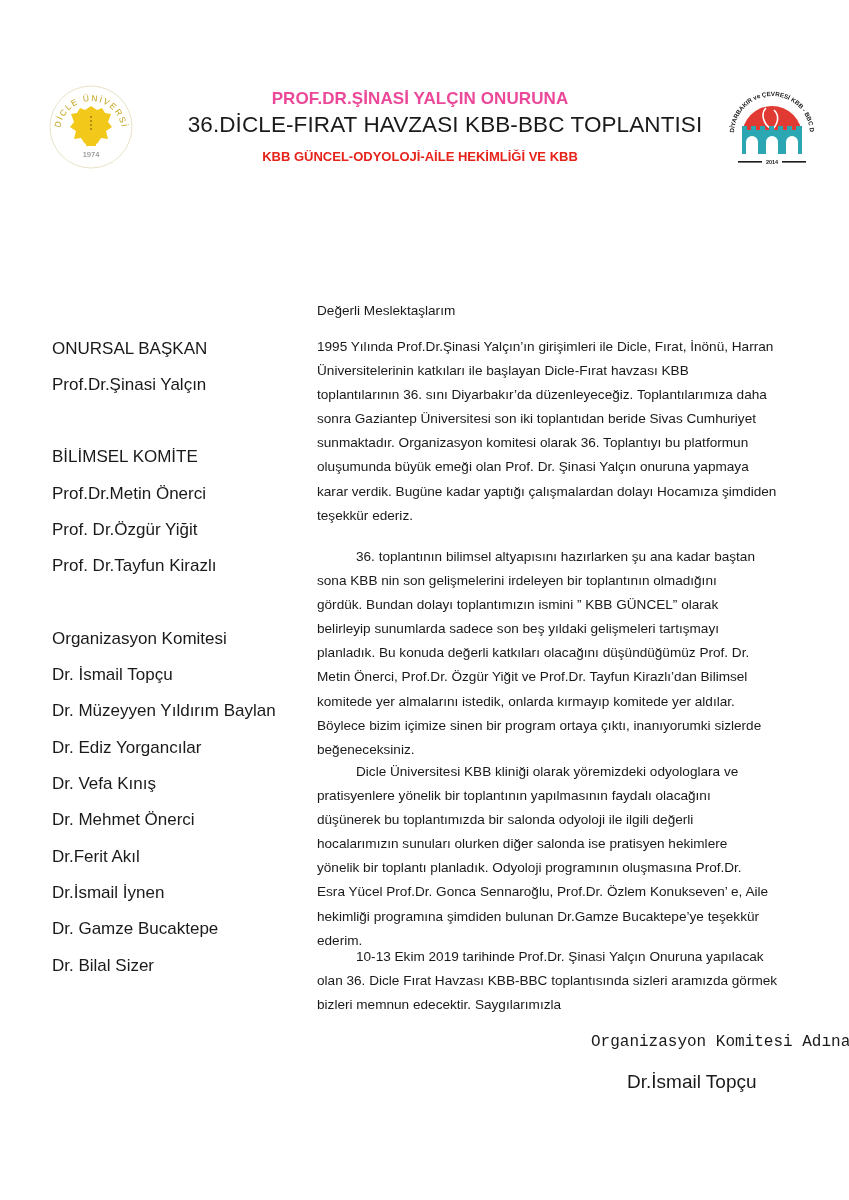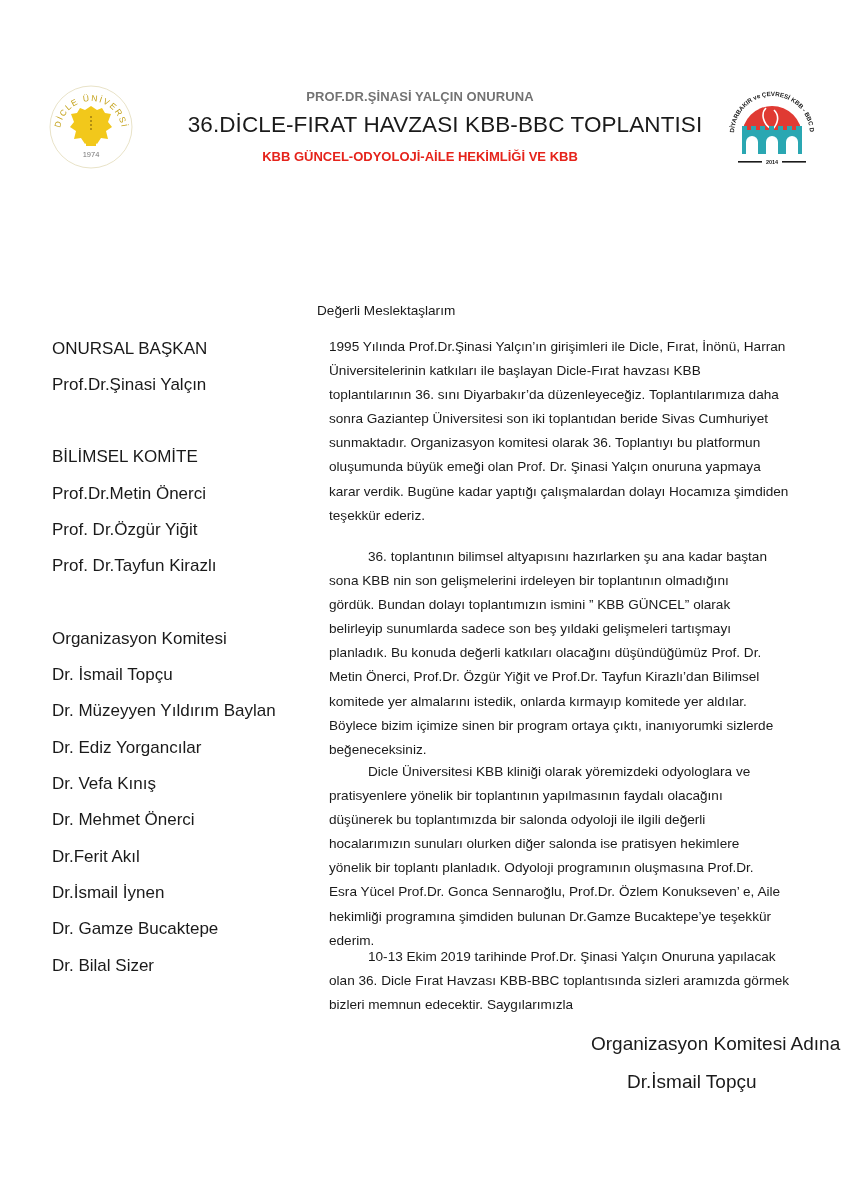--- a/index.html
+++ b/index.html
@@ -4,37 +4,37 @@
 <style>
   html, body { margin: 0; padding: 0; background: #ffffff; }
   body { width: 849px; height: 1200px; position: relative; overflow: hidden;
          font-family: "Liberation Sans", "DejaVu Sans", sans-serif; color: #1a1a1a; }
   .page { position: absolute; left: 0; top: 0; width: 849px; height: 1200px; }
 
   
   .logo-left { position: absolute; left: 48px; top: 84px; width: 86px; height: 86px; }
   .logo-right { position: absolute; left: 726px; top: 80px; width: 92px; height: 92px; }
   .h-line1 { position: absolute; left: 170px; width: 500px; top: 89px; text-align: center;
-             font-size: 13px; font-weight: bold; color: #737373; letter-spacing: 0.1px; }
+             font-size: 17px; font-weight: bold; color: #ec4899; letter-spacing: 0.1px; }
   .h-line2 { position: absolute; left: 160px; width: 520px; top: 112px; text-align: center;
              font-size: 22.5px; color: #1a1a1a; letter-spacing: 0.1px; margin-left: 25px; }
   .h-line3 { position: absolute; left: 170px; width: 500px; top: 149px; text-align: center;
              font-size: 13px; font-weight: bold; color: #e5231b; }
 
   
   .left-col { position: absolute; left: 52px; top: 0; width: 240px; }
   .left-item { position: absolute; left: 0; font-size: 17px; white-space: nowrap; }
 
   
   .letter { position: absolute; left: 317px; top: 0; width: 470px; }
   .greeting { position: absolute; left: 0; top: 303px; font-size: 13.6px; }
-  .para { position: absolute; left: 12px; width: 470px; font-size: 13.6px; line-height: 24.1px; }
+  .para { position: absolute; left: 0; width: 470px; font-size: 13.6px; line-height: 24.1px; }
   .para .ln { display: block; white-space: nowrap; }
   .para .ind { padding-left: 39px; }
-  .sign1 { position: absolute; left: 591px; top: 1033px; font-size: 19px; white-space: nowrap; }
+  .sign1 { position: absolute; left: 591px; top: 1033px; font-size: 16px; white-space: nowrap; font-family: Liberation Mono, monospace; }
   .sign2 { position: absolute; left: 627px; top: 1071px; font-size: 19px; white-space: nowrap; }
 </style>
 </head>
 <body>
 
 <div class="page">
 
   <div class="logo-left">
     <svg width="86" height="86" viewBox="0 0 86 86">
       <circle cx="43" cy="43" r="41" fill="#ffffff" stroke="#e9e3c8" stroke-width="1"></circle>

